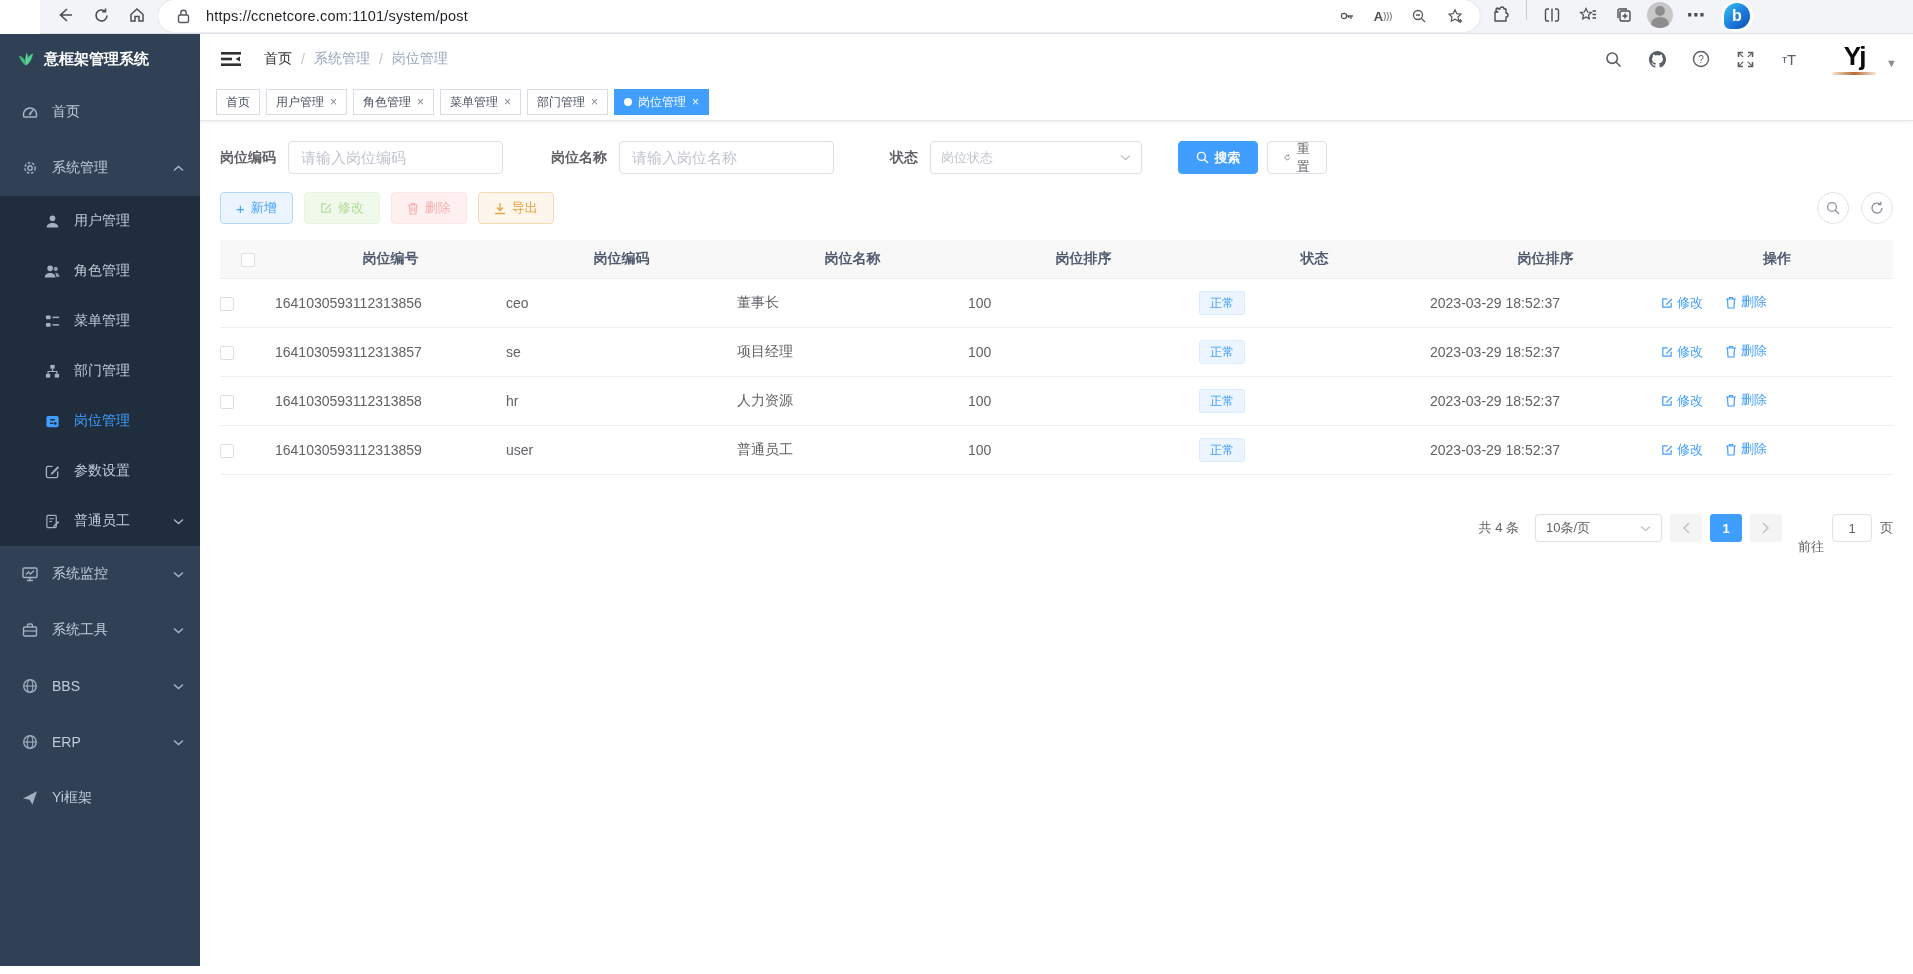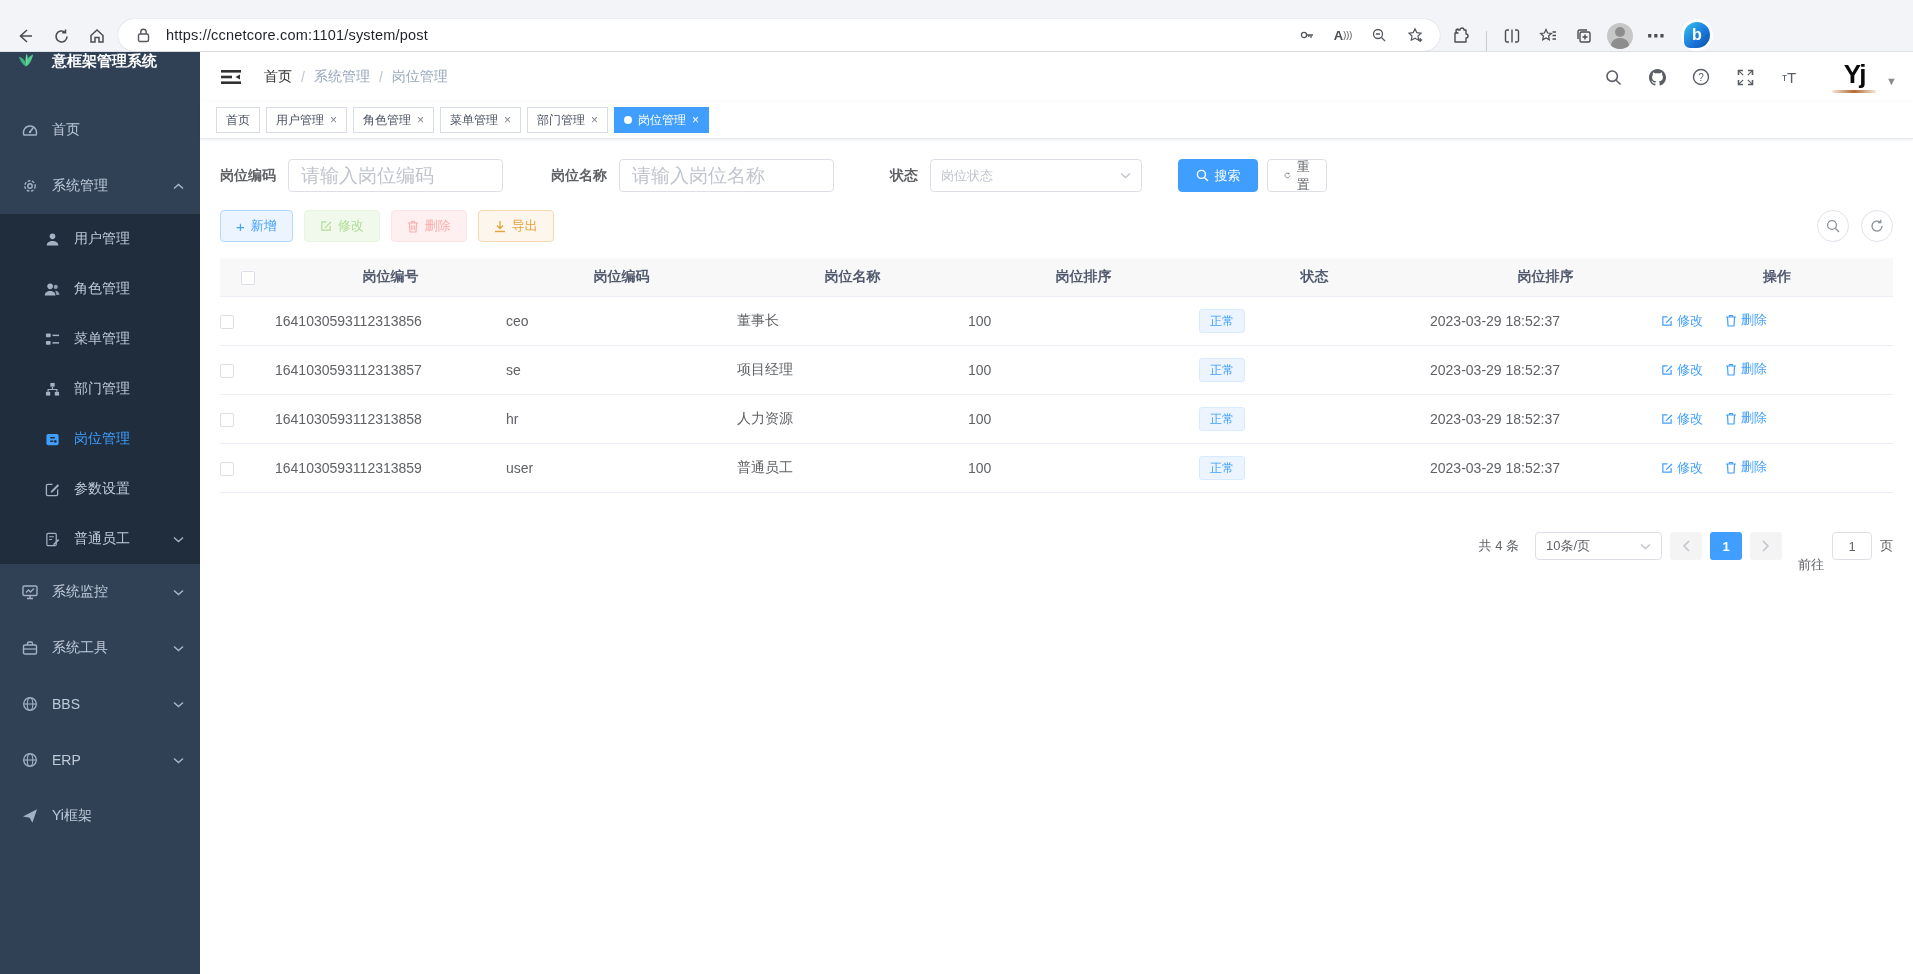--- a/index.html
+++ b/index.html
@@ -1,21 +1,21 @@
 <!DOCTYPE html>
 <html><head>
 <meta charset="utf-8">
 <style>
   * { margin:0; padding:0; box-sizing:border-box; }
   html,body { width:1913px; height:974px; overflow:hidden;
     font-family:"Liberation Sans","DejaVu Sans",sans-serif; background:#fff; }
 
   
-  .browser-bar { height:52px; background:#f2f4f7; border-bottom:1px solid #dcdfe3;
-    display:flex; align-items:flex-end; padding:0 10px; gap:6px; }
+  .browser-bar { height:34px; background:#f2f4f7; border-bottom:1px solid #dcdfe3;
+    display:flex; align-items:flex-start; padding:0 10px; gap:6px;margin-left:40px; }
   .b-icon { width:30px; height:30px; display:flex; align-items:center; justify-content:center;
     color:#4a4d52; font-size:18px; border-radius:6px; cursor:pointer; flex:0 0 auto; }
   .url-pill { flex:0 0 auto; width:1322px; height:32px; background:#fff; border-radius:16px;
     display:flex; align-items:center; padding:0 12px; gap:10px; box-shadow:0 0 1px rgba(0,0,0,.25); }
   .url-text { flex:1; font-size:14.5px; color:#1f2328; letter-spacing:.2px; white-space:nowrap;
     overflow:hidden; }
   .pill-icon { width:26px; height:26px; display:flex; align-items:center; justify-content:center; color:#4a4d52; }
   .read-aloud { font-size:13px; color:#4a4d52; font-weight:700; }
   .read-aloud sup { font-size:9px; font-weight:400; }
   .b-divider { width:1px; height:20px; background:#c9ccd1; margin:0 4px; }
@@ -28,21 +28,21 @@
     align-items:center; justify-content:center; margin-left:4px; }
   .copilot-b { width:26px; height:26px; border-radius:50% 50% 50% 6px;
     background:linear-gradient(135deg,#36c5f0 0%,#1a73d9 60%,#0b50a4 100%);
     color:#fff; font-weight:700; font-size:16px; display:flex; align-items:center; justify-content:center; }
 
   
   .app { display:flex; height:932px; }
 
   
   .sidebar { width:200px; background:#304156; flex:0 0 auto; display:flex; flex-direction:column; }
-  .logo-row { height:50px; display:flex; align-items:flex-start; padding-left:18px; gap:18px; }
+  .logo-row { height:50px; display:flex; align-items:center; padding-left:18px; gap:10px; }
   .logo-text { color:#fff; font-size:15px; font-weight:700; white-space:nowrap; }
   .menu { flex:1; overflow:hidden; }
   .menu-item { height:56px; display:flex; align-items:center; padding:0 16px 0 22px; gap:14px;
     color:#bfcbd9; font-size:14px; cursor:pointer; }
   .menu-item .mi-label { flex:1; }
   .submenu { background:#1f2d3d; }
   .submenu .menu-item { height:50px; padding-left:44px; }
   .menu-item.active { color:#409eff; }
   .mi-icon { width:16px; height:16px; flex:0 0 auto; display:flex; align-items:center; justify-content:center; }
   .chev { flex:0 0 auto; opacity:.85; }
@@ -73,30 +73,30 @@
   .tag.active { background:#409eff; border-color:#409eff; color:#fff; }
   .tag.active .tag-x { color:#fff; }
   .tag-dot { width:8px; height:8px; border-radius:50%; background:#fff; }
 
   .content { padding:20px; }
 
   
   .filter-row { display:flex; align-items:center; margin-bottom:18px; }
   .f-label { font-size:14px; font-weight:700; color:#606266; margin-right:12px; white-space:nowrap; }
   .f-input { width:215px; height:33px; border:1px solid #dcdfe6; border-radius:4px; padding:0 12px;
-    font-size:19px; color:#606266; outline:none; font-family:inherit; }
+    font-size:15px; color:#606266; outline:none; font-family:inherit; }
   .f-input::placeholder { color:#c0c4cc; }
   .f-gap { width:48px; }
   .f-gap2 { width:56px; }
   .f-select { width:212px; height:33px; border:1px solid #dcdfe6; border-radius:4px; padding:0 10px;
     display:flex; align-items:center; justify-content:space-between; cursor:pointer; }
   .f-select span { font-size:13px; color:#c0c4cc; }
   .btn { height:33px; border-radius:4px; display:inline-flex; align-items:center; gap:6px;
     padding:0 16px; font-size:13px; cursor:pointer; border:1px solid #dcdfe6; background:#fff; color:#606266; }
-  .btn-primary { background:#409eff; border-color:#409eff; color:#fff; }
+  .btn-primary { background:#409eff; border-color:#409eff; color:#fff;font-weight:bold; }
   .btn-search { margin-left:36px; width:80px; justify-content:center; }
   .btn-reset { margin-left:9px; width:60px; justify-content:flex-start; }
 
   
   .toolbar-row { display:flex; align-items:center; margin-bottom:16px; }
   .tb-btn { height:32px; padding:0 15px; border-radius:4px; font-size:13px; display:inline-flex;
     align-items:center; gap:6px; margin-right:11px; cursor:pointer; }
   .tb-add    { background:#ecf5ff; border:1px solid #b3d8ff; color:#409eff; }
   .tb-edit   { background:#f0f9eb; border:1px solid #e8f6df; color:#b0dd98; cursor:not-allowed; }
   .tb-del    { background:#fef0f0; border:1px solid #fce5e5; color:#f8adad; cursor:not-allowed; }

